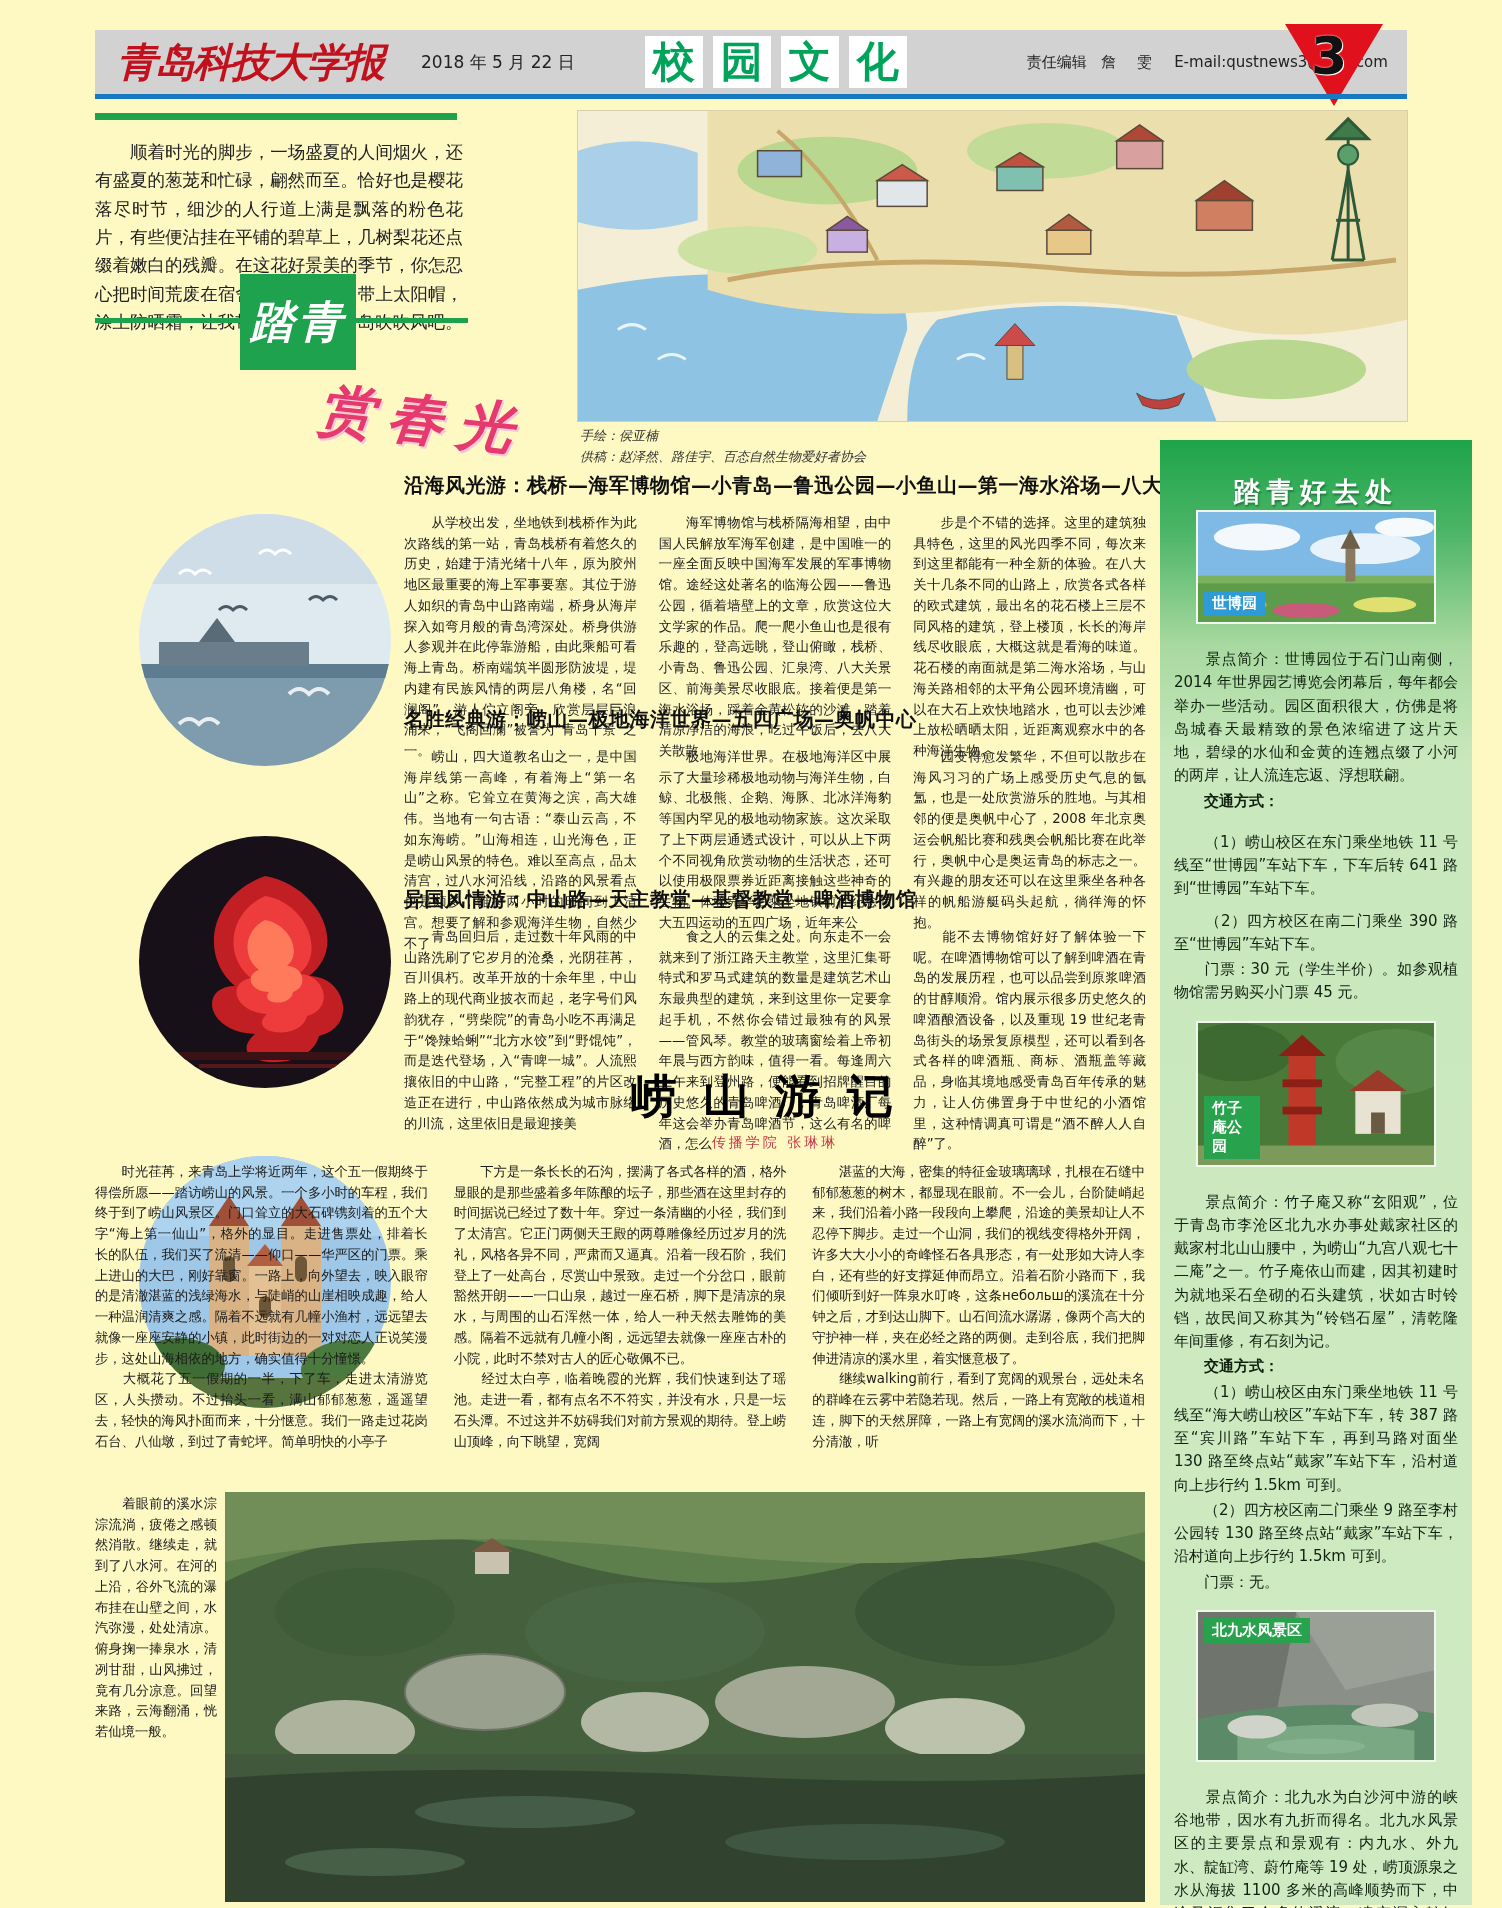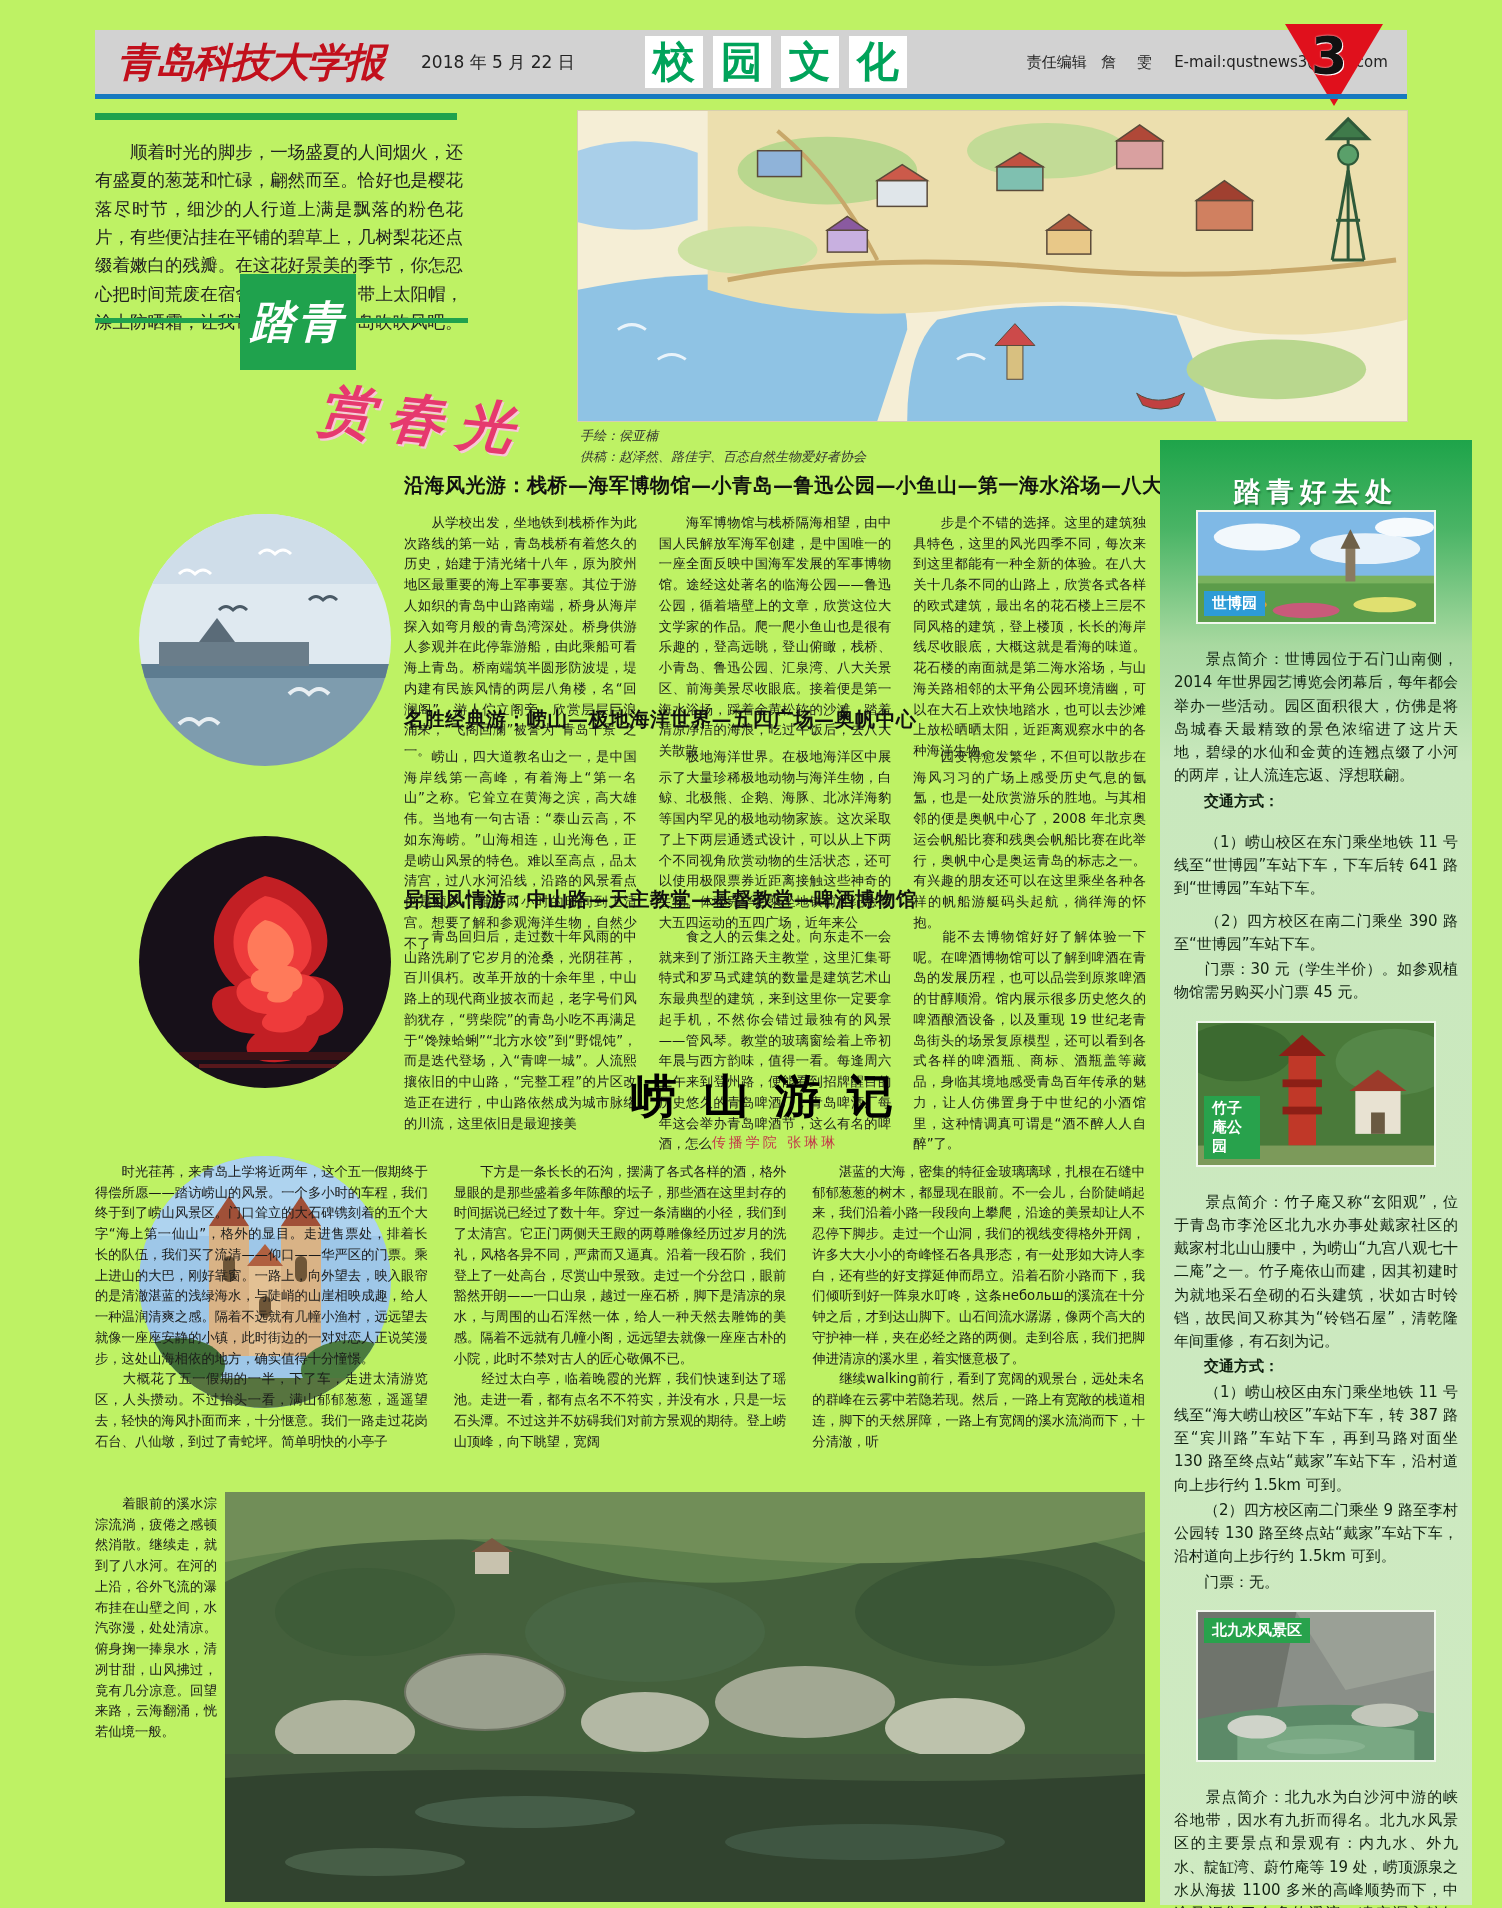--- a/index.html
+++ b/index.html
@@ -1,18 +1,18 @@
 <!DOCTYPE html>
 <html><head>
 <meta charset="utf-8">
 <style>
   * { margin:0; padding:0; box-sizing:border-box; }
   html,body { background:#ffffff; }
   body { font-family:"DejaVu Sans","Liberation Sans",sans-serif; color:#111; }
-  .page { position:relative; width:1502px; height:1908px; background:#bef264; overflow:hidden; }
+  .page { position:relative; width:1502px; height:1908px; background:#fef9c3; overflow:hidden; }
 
   
   .masthead { position:absolute; left:95px; top:30px; width:1312px; height:64px; background:#d2d2d2; display:flex; align-items:center; }
   .paper-name { font-family:"DejaVu Serif","Liberation Serif",serif; font-style:italic; font-weight:bold; color:#c2101c; font-size:40px; margin-left:22px; white-space:nowrap; letter-spacing:-2px; }
   .issue-date { font-size:17px; color:#222; margin-left:38px; white-space:nowrap; }
   .section-title { display:flex; gap:10px; margin-left:70px; }
   .section-title .char { width:58px; height:52px; background:#ffffff; color:#00a35a; font-weight:900; font-size:42px; line-height:52px; text-align:center; }
   .editor-line { font-size:15px; color:#222; margin-left:120px; white-space:nowrap; }
   .editor-line .em { letter-spacing:8px; }
   .pageno-wrap { position:absolute; right:18px; top:-6px; width:110px; height:86px; }

